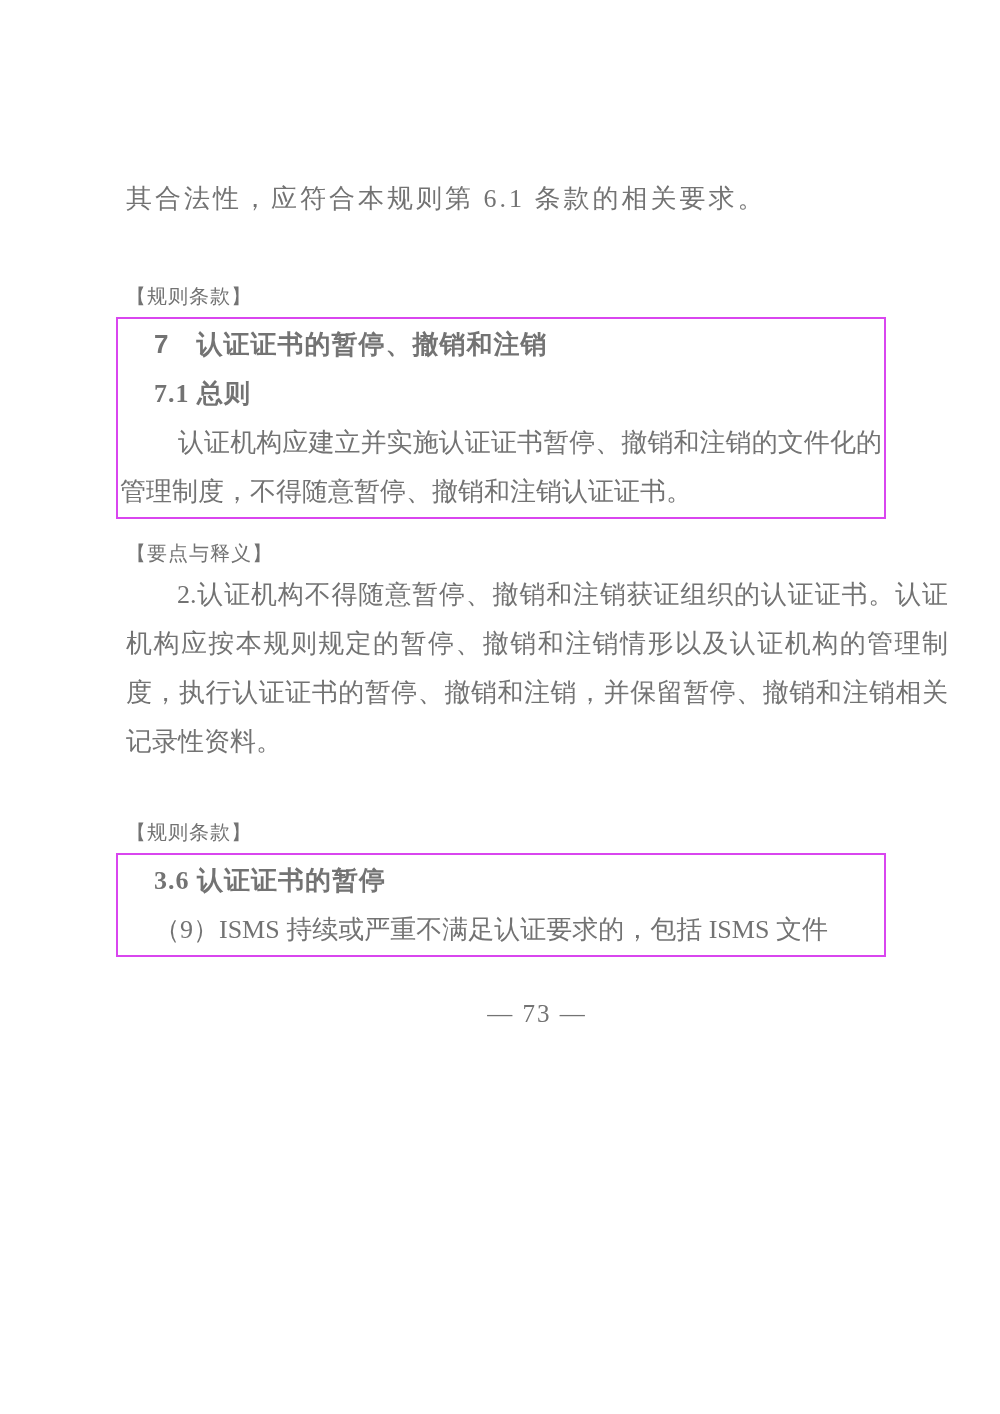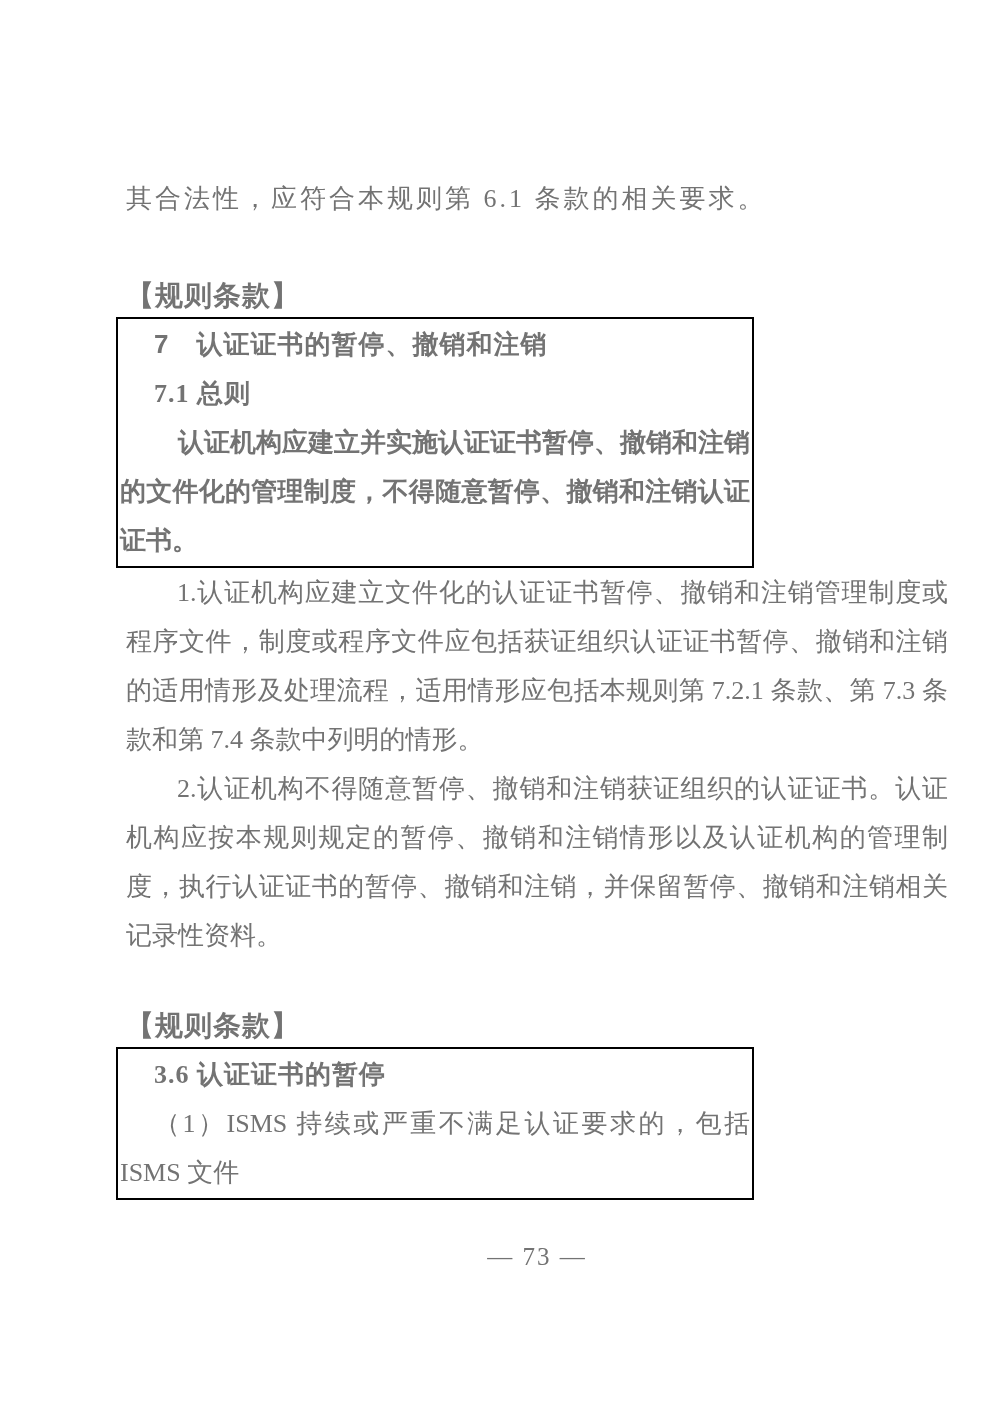--- a/index.html
+++ b/index.html
@@ -20,33 +20,33 @@
     font-size: 26px;
     line-height: 49px;
     text-align: justify;
   }
   .intro-line {
     text-align: left;
     letter-spacing: 3px;
   }
   .bracket-heading {
     font-family: "Liberation Sans", "DejaVu Sans", sans-serif;
-    font-weight: bold;
-    font-size: 28px;
+    font-weight: normal;
+    font-size: 20px;
     line-height: 34px;
     letter-spacing: 1px;
     text-align: left;
   }
   .heading-1 { margin-top: 56px; }
   .heading-2 { margin-top: 17px; }
   .heading-3 { margin-top: 49px; }
   .rule-box {
-    border: 2px solid #000000;
+    border: 2px solid #d946ef;
     box-sizing: border-box;
-    width: 638px;
+    width: 770px;
     margin: 4px 0 0 -10px;
     padding: 1px 2px;
   }
   .rule-box p {
     font-size: 26px;
     line-height: 49px;
     text-align: justify;
   }
   .chapter-title {
     font-family: "Liberation Sans", "DejaVu Sans", sans-serif;
@@ -55,21 +55,21 @@
     text-indent: 34px;
     text-align: left !important;
     letter-spacing: 1px;
   }
   .clause-title {
     font-weight: bold;
     text-indent: 34px;
     text-align: left;
     letter-spacing: 1px;
   }
-  .clause-body { text-indent: 58px; font-weight: bold; }
+  .clause-body { text-indent: 58px; }
   .num-indent { text-indent: 34px; }
   .main-para { text-indent: 51px; }
   .page-number {
     margin-top: 44px;
     text-align: center;
     font-size: 25px;
     line-height: 26px;
     letter-spacing: 2px;
   }
 </style>
@@ -81,27 +81,27 @@
   <p class="body-text intro-line">其合法性，应符合本规则第 6.1 条款的相关要求。</p>
 
   <p class="bracket-heading heading-1">【规则条款】</p>
 
   <div class="rule-box">
     <p class="chapter-title">7　认证证书的暂停、撤销和注销</p>
     <p class="clause-title">7.1 总则</p>
     <p class="clause-body">认证机构应建立并实施认证证书暂停、撤销和注销的文件化的管理制度，不得随意暂停、撤销和注销认证证书。</p>
   </div>
 
+  <p class="bracket-heading heading-2">【要点与释义】</p>
 
-  <p class="body-text main-para">1.认证机构应建立文件化的认证证书暂停、撤销和注销管理制度或程序文件，制度或程序文件应包括获证组织认证证书暂停、撤销和注销的适用情形及处理流程，适用情形应包括本规则第 7.2.1 条款、第 7.3 条款和第 7.4 条款中列明的情形。</p>
 
   <p class="body-text main-para">2.认证机构不得随意暂停、撤销和注销获证组织的认证证书。认证机构应按本规则规定的暂停、撤销和注销情形以及认证机构的管理制度，执行认证证书的暂停、撤销和注销，并保留暂停、撤销和注销相关记录性资料。</p>
 
   <p class="bracket-heading heading-3">【规则条款】</p>
 
   <div class="rule-box">
     <p class="clause-title">3.6 认证证书的暂停</p>
-    <p class="num-indent">（1）ISMS 持续或严重不满足认证要求的，包括 ISMS 文件</p>
+    <p class="num-indent">（9）ISMS 持续或严重不满足认证要求的，包括 ISMS 文件</p>
   </div>
 
   <p class="page-number">— 73 —</p>
 
 </div>
 
 </body></html>

